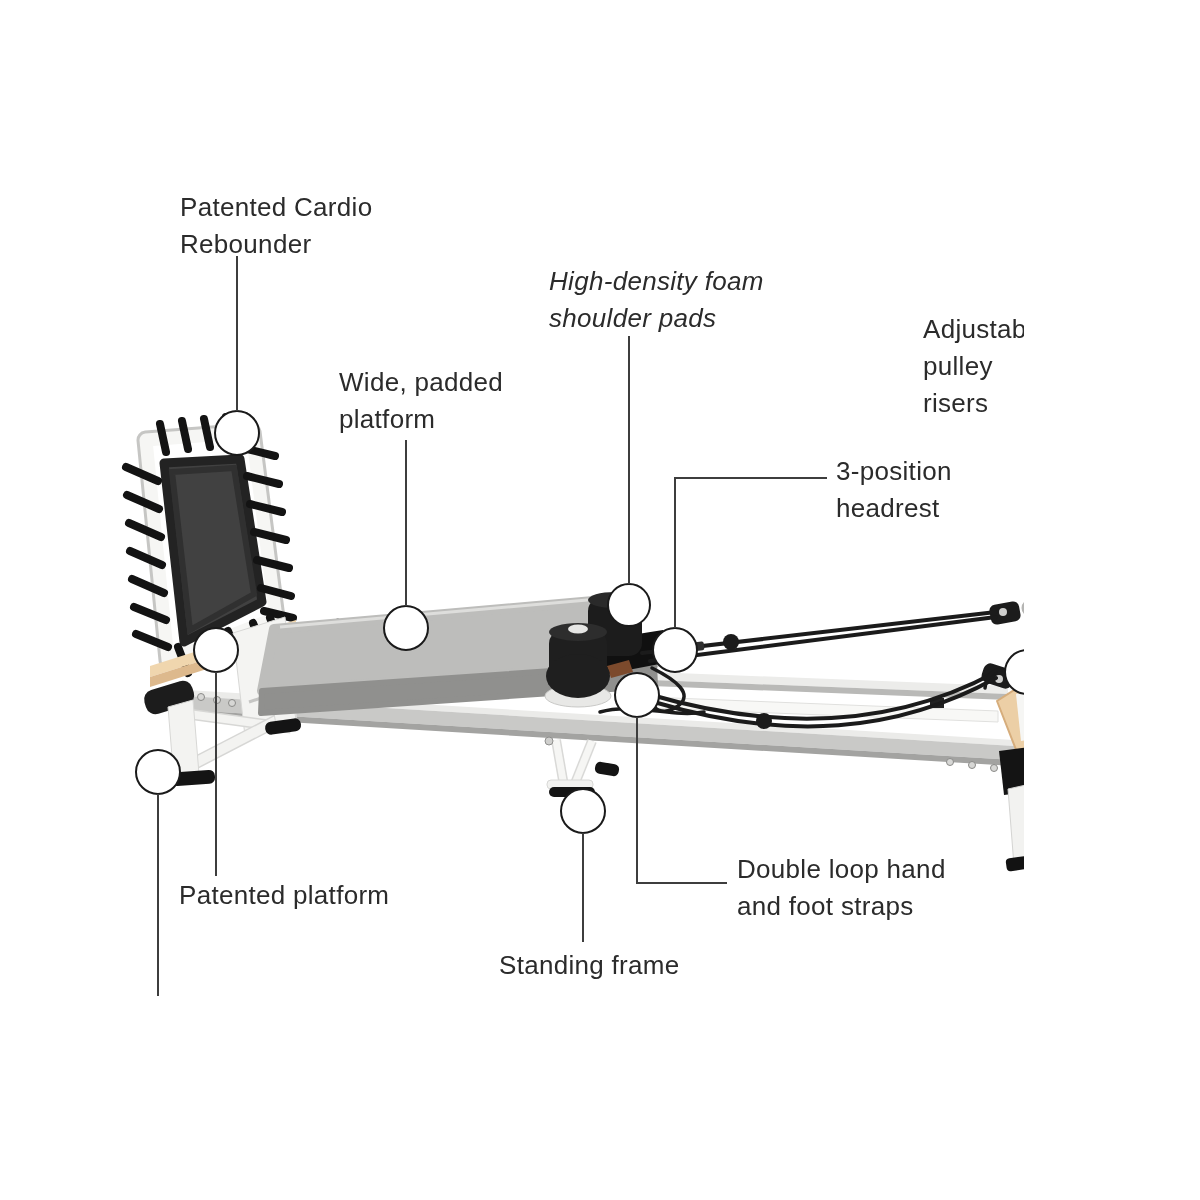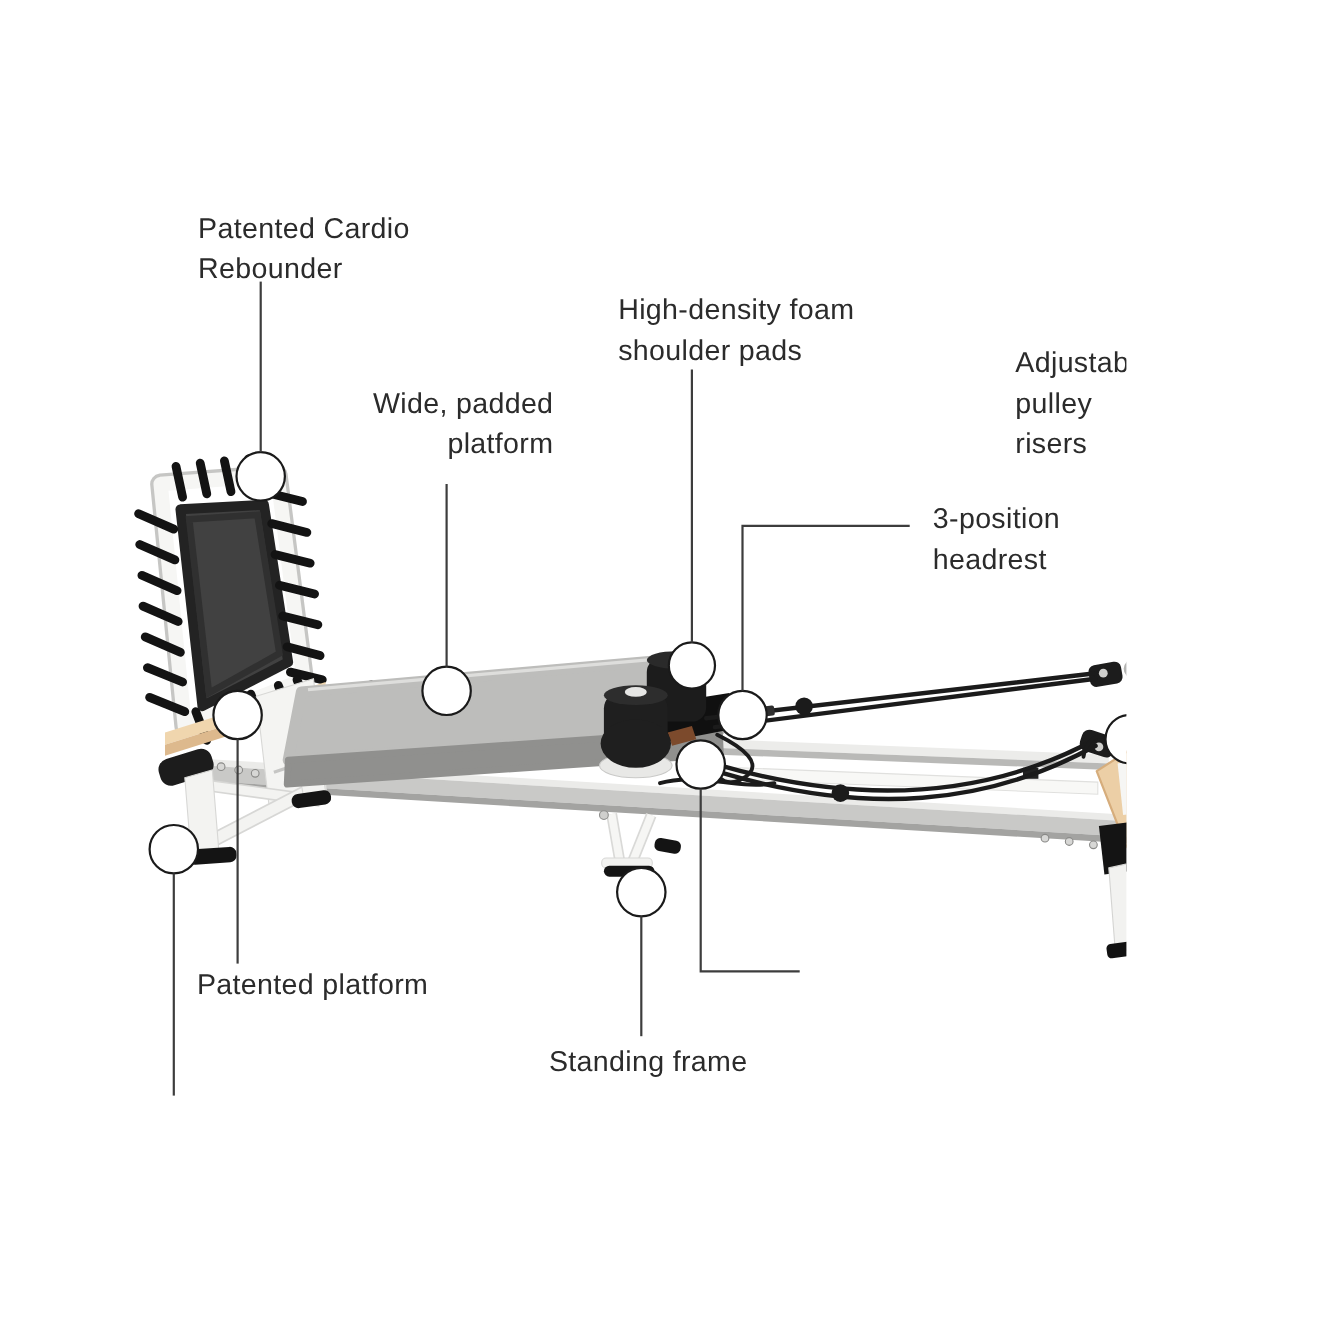--- a/index.html
+++ b/index.html
@@ -181,24 +181,26 @@
     <path d="M 827,478 L 675,478 L 675,628"></path>
     <path d="M 216,672 L 216,876"></path>
     <path d="M 637,717 L 637,883 L 727,883"></path>
     <path d="M 583,833 L 583,942"></path>
     <path d="M 158,794 L 158,996"></path>
   </g>
 </svg>
 
   <div class="label" style="left:180px; top:189px;">Patented Cardio
 Rebounder</div>
-  <div class="label" style="left:339px; top:348px;text-align:right;">Wide, padded
+  <div class="label" style="left:339px; top:364px;">Wide, padded
 platform</div>
-  <div class="label" style="left:562px; top:263px;">High-density foam
+  <div class="label" style="left:549px; top:263px;font-style:italic;">High-density foam
 shoulder pads</div>
   <div class="label" style="left:923px; top:311px;">Adjustable
 pulley risers</div>
-  <div class="label" style="left:836px; top:453px;margin-left:12px;">3-position
+  <div class="label" style="left:836px; top:453px;">3-position
 headrest</div>
   <div class="label" style="left:179px; top:877px;">Patented platform</div>
+  <div class="label" style="left:737px; top:851px;">Double loop hand
+and foot straps</div>
   <div class="label" style="left:499px; top:947px;">Standing frame</div>
 
 </div>
 
 </body></html>

